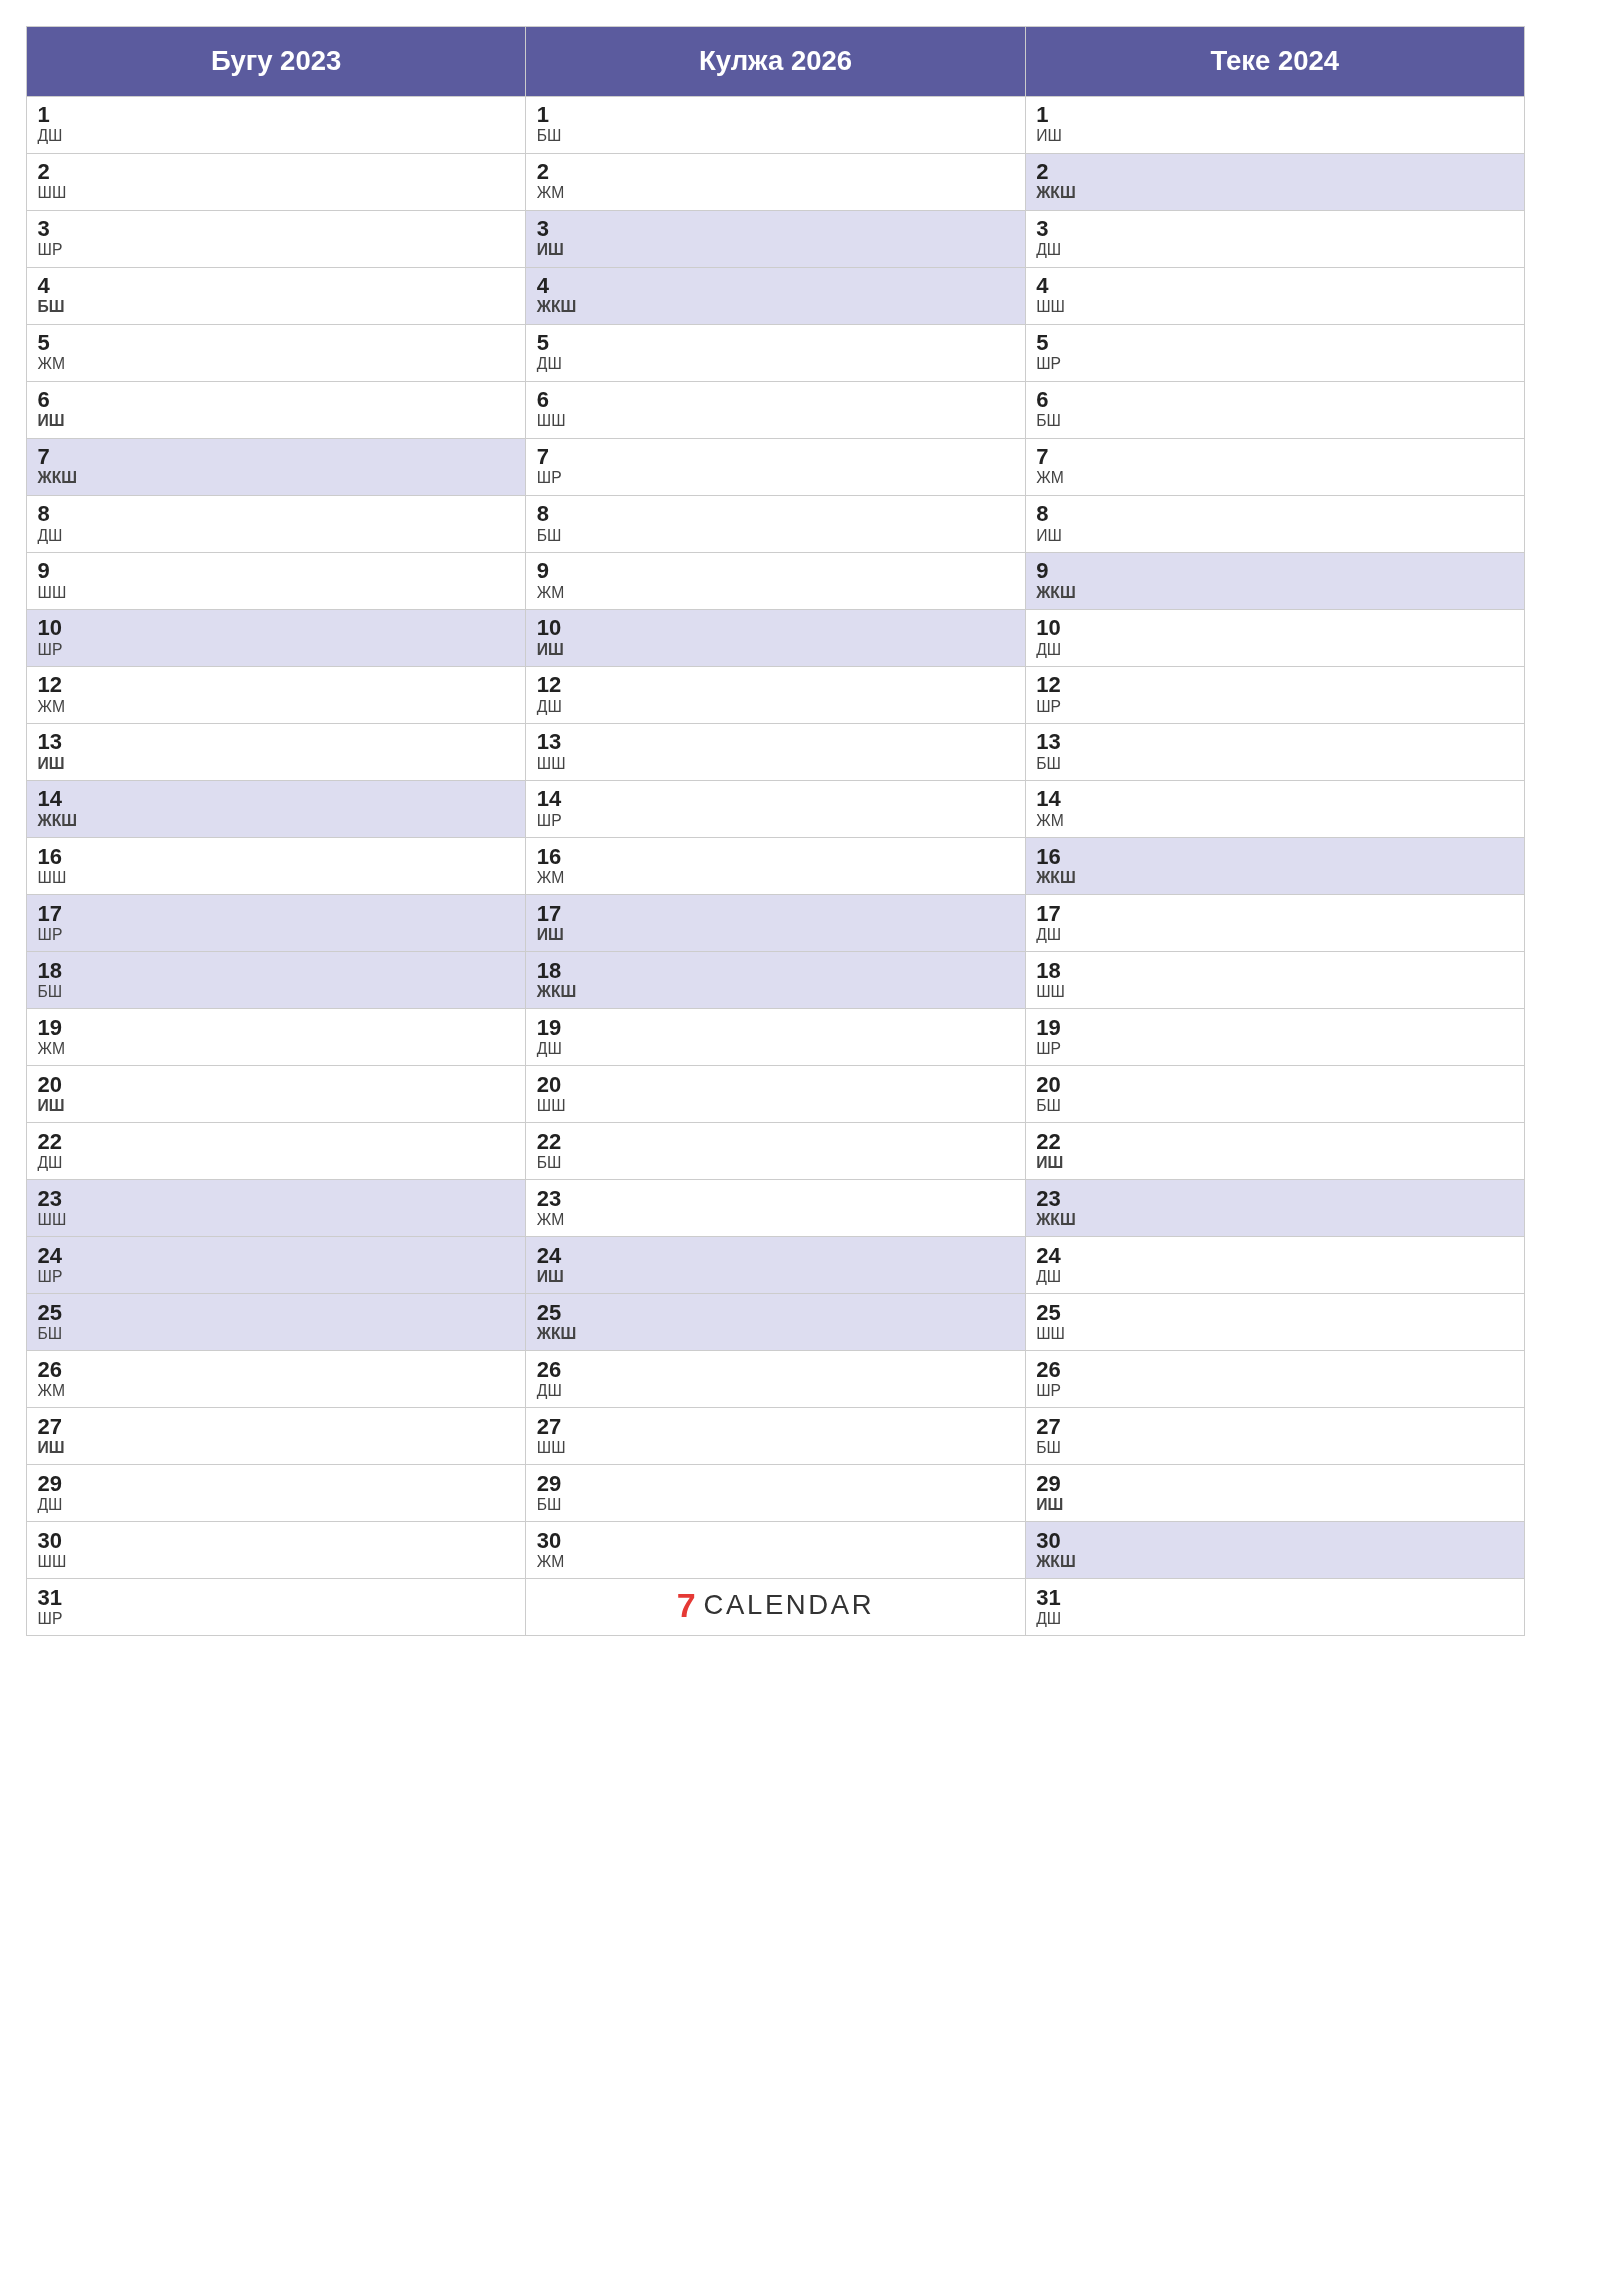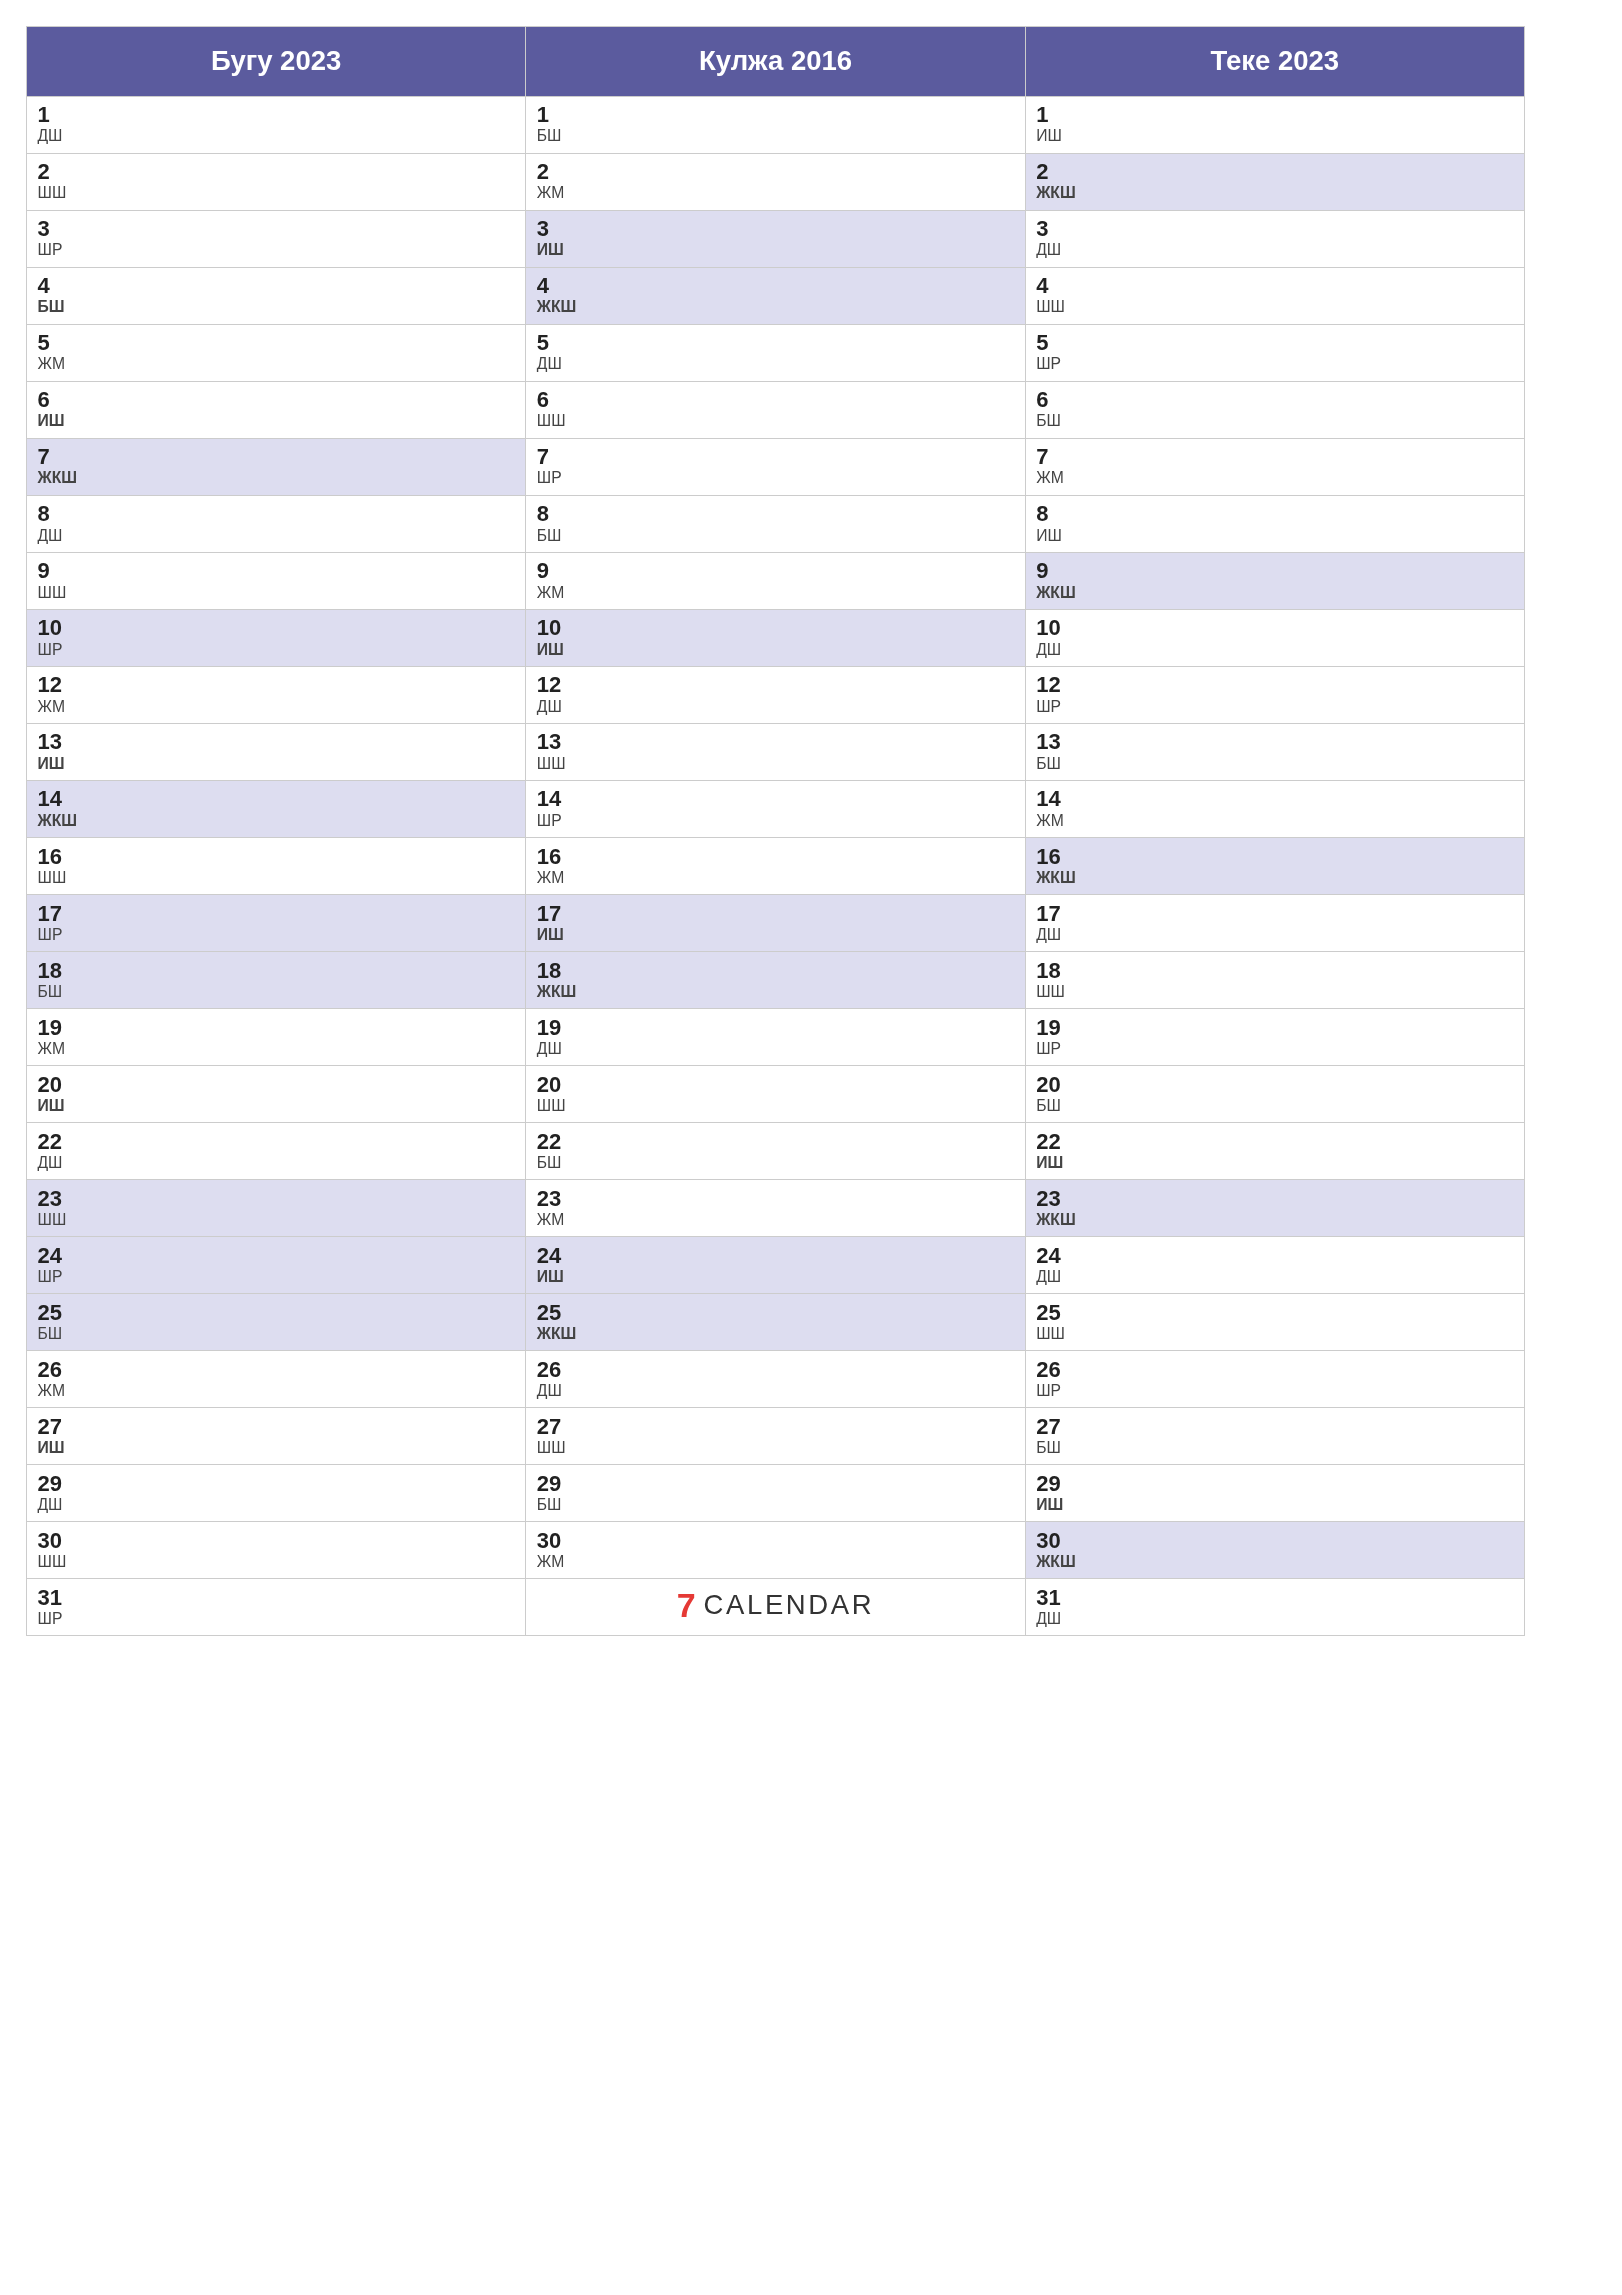--- a/index.html
+++ b/index.html
@@ -70,22 +70,22 @@
     }
   </style>
 </head>
 <body>
 
 <div class="page">
   <table class="calendar-table">
     <thead>
       <tr>
         <th>Бугу 2023</th>
-        <th>Кулжа 2016</th>
-        <th>Теке 2023</th>
+        <th>Кулжа 2026</th>
+        <th>Теке 2024</th>
       </tr>
     </thead>
     <tbody id="calendar-body">
     <tr>
           <td>
             <div class="day-num">1</div>
             <div class="day-label">ДШ</div>
           </td>
           <td>
             <div class="day-num">1</div>

